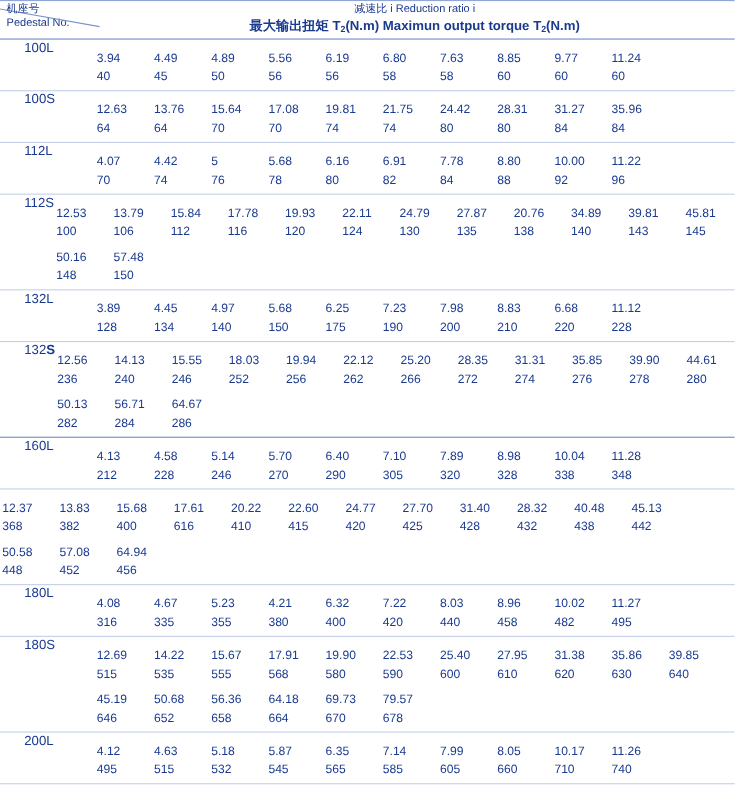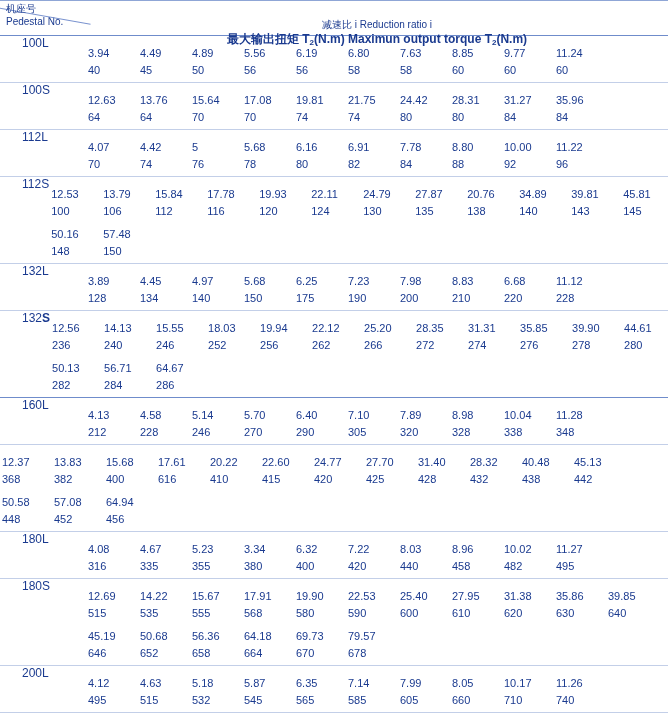--- a/index.html
+++ b/index.html
@@ -52,21 +52,20 @@
   }
   .hdr-right{
     flex:1;
     text-align:center;
     box-sizing:border-box;
     padding-top:1px;
   }
   .hdr-right .r1{
     font-size:10px;
     line-height:13px;
-    margin-top:16px;
   }
   .hdr-right .r2{
     font-size:12px;
     font-weight:bold;
     line-height:16px;
   }
   .hdr-right .cn{font-size:12px;font-weight:bold;}
   .sub{font-size:8px;vertical-align:-2px;}
 
   
@@ -416,21 +415,21 @@
       </div>
       <div class="grp">
         <div class="label">
           <span>180L</span>
         </div>
         <div class="vals">
           <div class="line">
             <div class="cell">4.08</div>
             <div class="cell">4.67</div>
             <div class="cell">5.23</div>
-            <div class="cell">3.34</div>
+            <div class="cell">4.21</div>
             <div class="cell">6.32</div>
             <div class="cell">7.22</div>
             <div class="cell">8.03</div>
             <div class="cell">8.96</div>
             <div class="cell">10.02</div>
             <div class="cell">11.27</div>
           </div>
           <div class="line">
             <div class="cell">316</div>
             <div class="cell">335</div>

